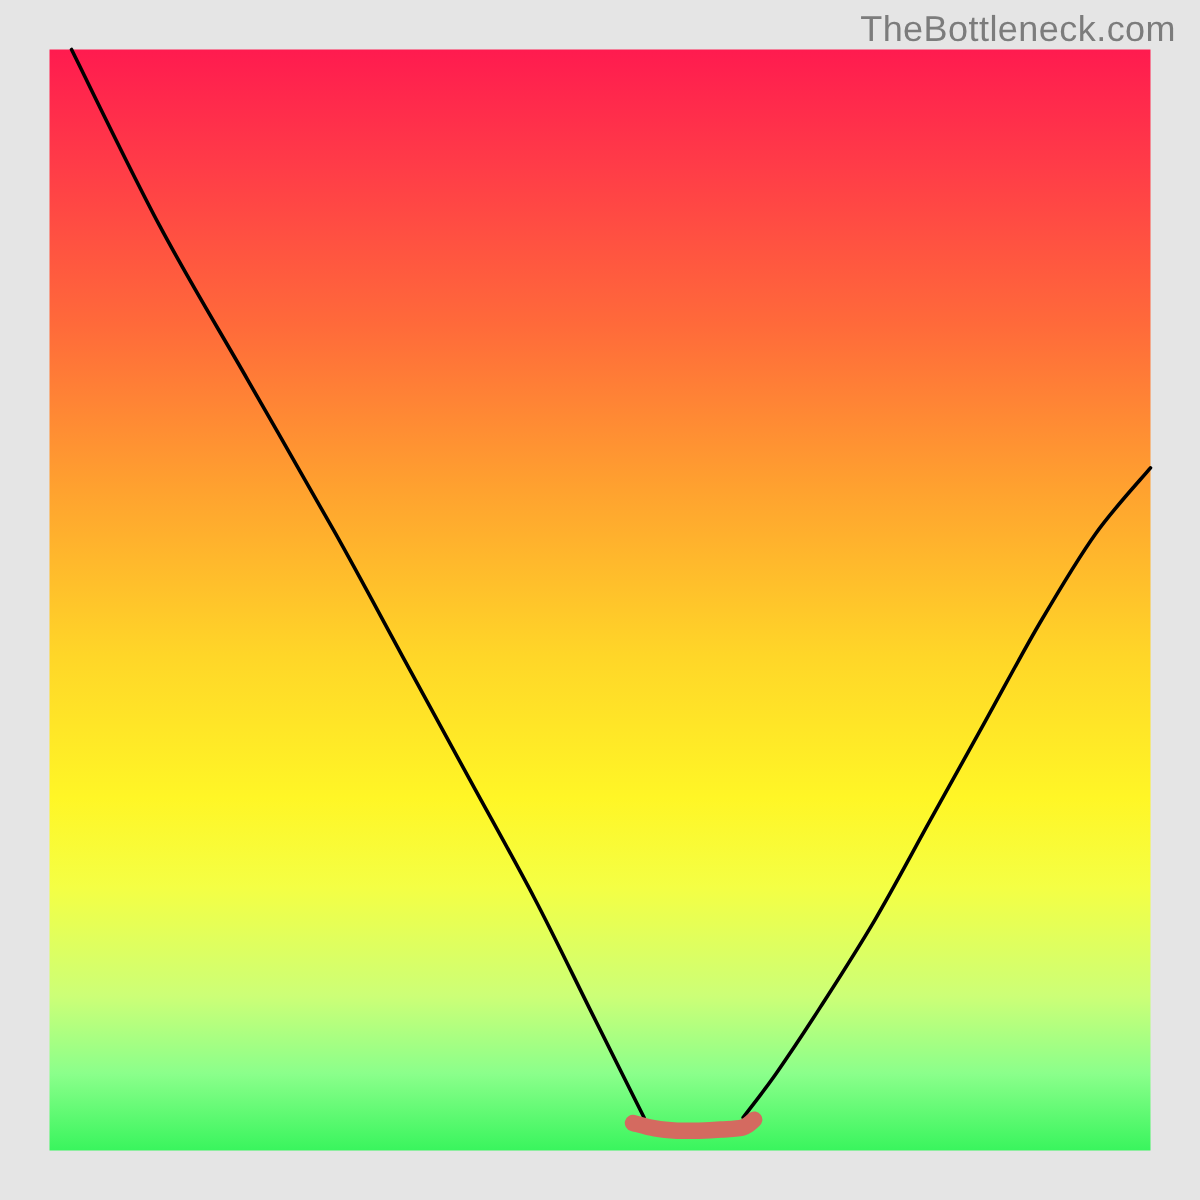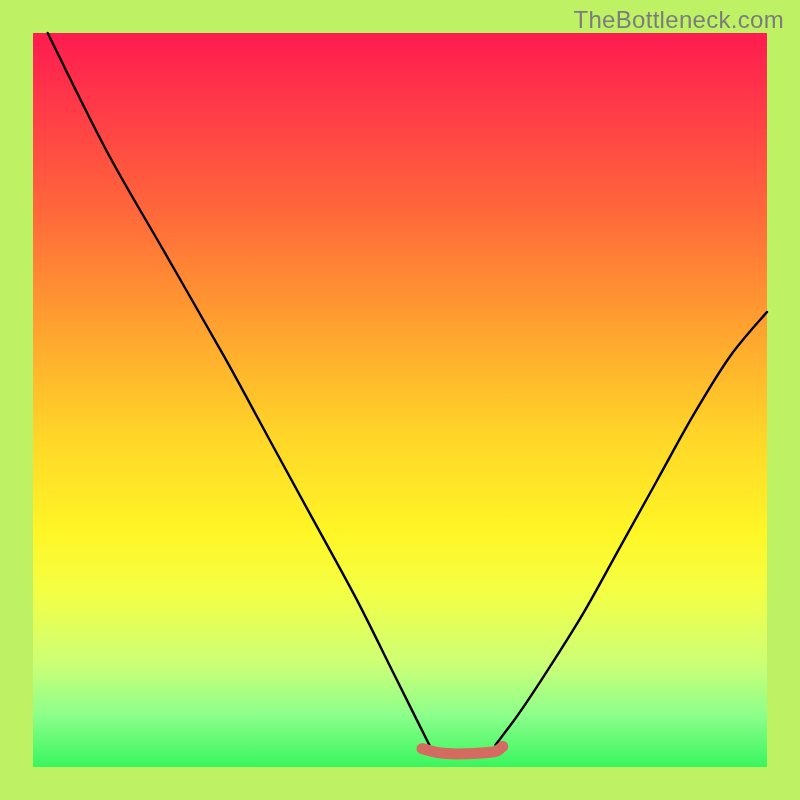--- a/index.html
+++ b/index.html
@@ -8,21 +8,21 @@
     width: 800px;
     height: 800px;
     background: #000;
     overflow: hidden;
     font-family: Arial, Helvetica, sans-serif;
   }
   .frame {
     position: relative;
     width: 800px;
     height: 800px;
-    background: #bef264;
+    background: #e5e5e5;
   }
   .plot-area {
     position: absolute;
     left: 33px;
     top: 33px;
     width: 734px;
     height: 734px;
     
     background: linear-gradient(
       to bottom,

